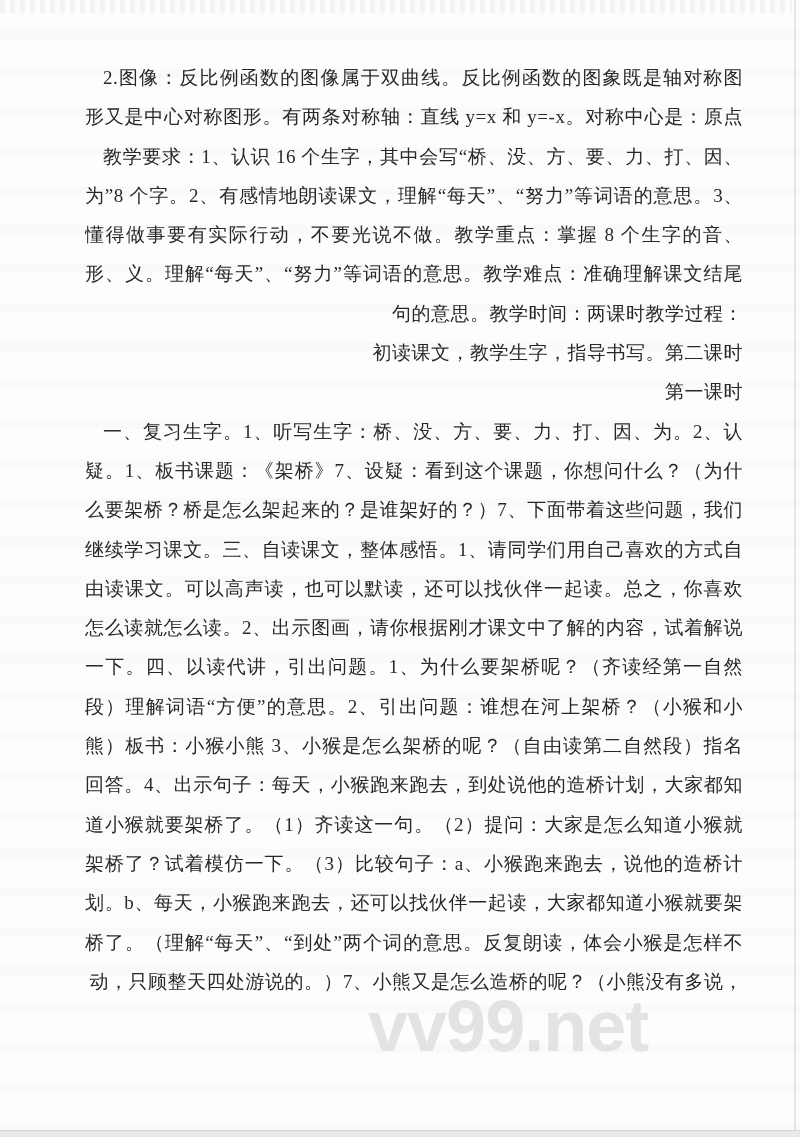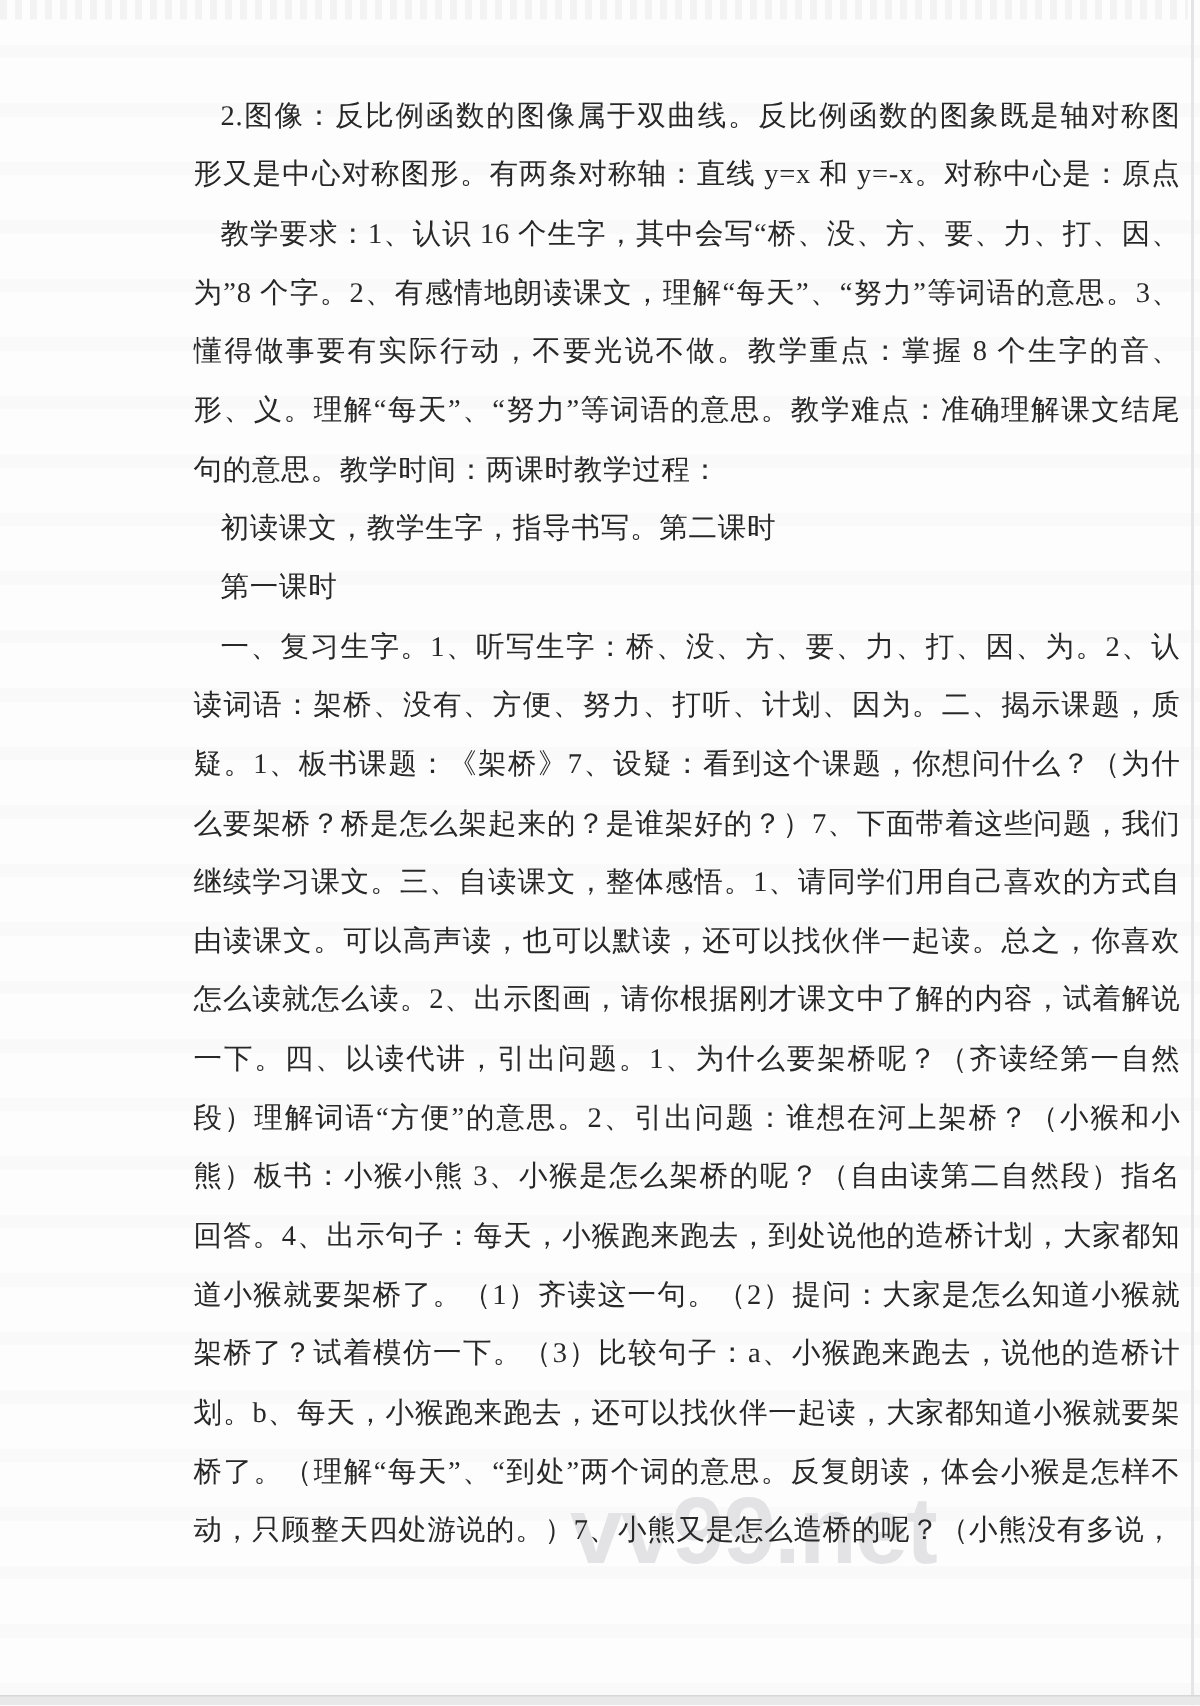--- a/index.html
+++ b/index.html
@@ -51,47 +51,46 @@
     position: absolute;
     left: 0;
     bottom: 0;
     width: 100%;
     height: 6px;
     background: #e9e9ea;
     border-top: 1px solid #d8d8d8;
   }
   .watermark {
     position: absolute;
-    left: 380px;
+    left: 368px;
     top: 990px;
     z-index: 1;
     font-family: "Liberation Sans", "DejaVu Sans", sans-serif;
     font-weight: 700;
-    font-size: 63px;
+    font-size: 72px;
     line-height: 1;
     letter-spacing: -1px;
     color: #e3e3e5;
     user-select: none;
     white-space: nowrap;
   }
   .text-block {
     position: absolute;
     left: 85px;
     top: 58px;
     width: 658px;
     z-index: 2;
     color: #282828;
     font-size: 19px;
-    margin-left: 44px;
   }
   .line {
     height: 39.3px;
     line-height: 39.3px;
     overflow: hidden;
-    text-align: left;
+    text-align: right;
     letter-spacing: 0.5px;
   }
   .line.j {
     text-align: justify;
     text-align-last: justify;
   }
   .line.indent {
     padding-left: 18px;
   }
 </style>
@@ -109,21 +108,20 @@
     <div class="line indent j">2.图像：反比例函数的图像属于双曲线。反比例函数的图象既是轴对称图</div>
     <div class="line j">形又是中心对称图形。有两条对称轴：直线 y=x 和 y=-x。对称中心是：原点</div>
     <div class="line indent j">教学要求：1、认识 16 个生字，其中会写“桥、没、方、要、力、打、因、</div>
     <div class="line j">为”8 个字。2、有感情地朗读课文，理解“每天”、“努力”等词语的意思。3、</div>
     <div class="line j">懂得做事要有实际行动，不要光说不做。教学重点：掌握 8 个生字的音、</div>
     <div class="line j">形、义。理解“每天”、“努力”等词语的意思。教学难点：准确理解课文结尾</div>
     <div class="line">句的意思。教学时间：两课时教学过程：</div>
     <div class="line indent">初读课文，教学生字，指导书写。第二课时</div>
     <div class="line indent">第一课时</div>
     <div class="line indent j">一、复习生字。1、听写生字：桥、没、方、要、力、打、因、为。2、认</div>
-    <div class="line j">读词语：架桥、没有、方便、努力、打听、计划、因为。二、揭示课题，质</div>
     <div class="line j">疑。1、板书课题：《架桥》7、设疑：看到这个课题，你想问什么？（为什</div>
     <div class="line j">么要架桥？桥是怎么架起来的？是谁架好的？）7、下面带着这些问题，我们</div>
     <div class="line j">继续学习课文。三、自读课文，整体感悟。1、请同学们用自己喜欢的方式自</div>
     <div class="line j">由读课文。可以高声读，也可以默读，还可以找伙伴一起读。总之，你喜欢</div>
     <div class="line j">怎么读就怎么读。2、出示图画，请你根据刚才课文中了解的内容，试着解说</div>
     <div class="line j">一下。四、以读代讲，引出问题。1、为什么要架桥呢？（齐读经第一自然</div>
     <div class="line j">段）理解词语“方便”的意思。2、引出问题：谁想在河上架桥？（小猴和小</div>
     <div class="line j">熊）板书：小猴小熊 3、小猴是怎么架桥的呢？（自由读第二自然段）指名</div>
     <div class="line j">回答。4、出示句子：每天，小猴跑来跑去，到处说他的造桥计划，大家都知</div>
     <div class="line j">道小猴就要架桥了。（1）齐读这一句。（2）提问：大家是怎么知道小猴就要</div>

